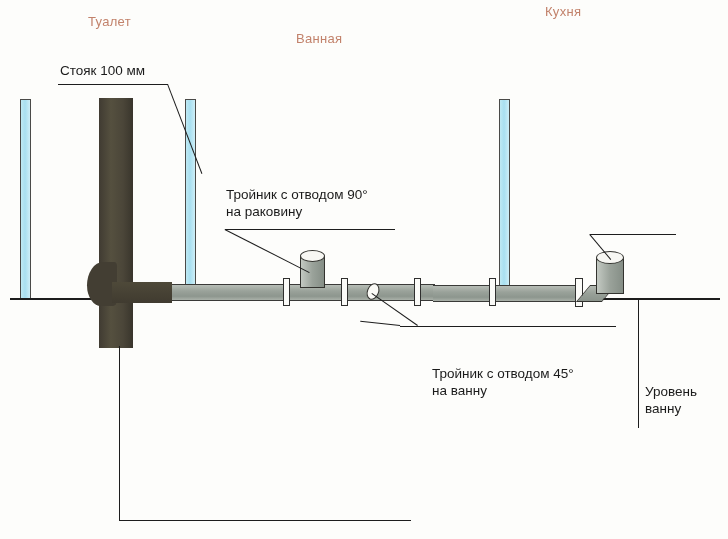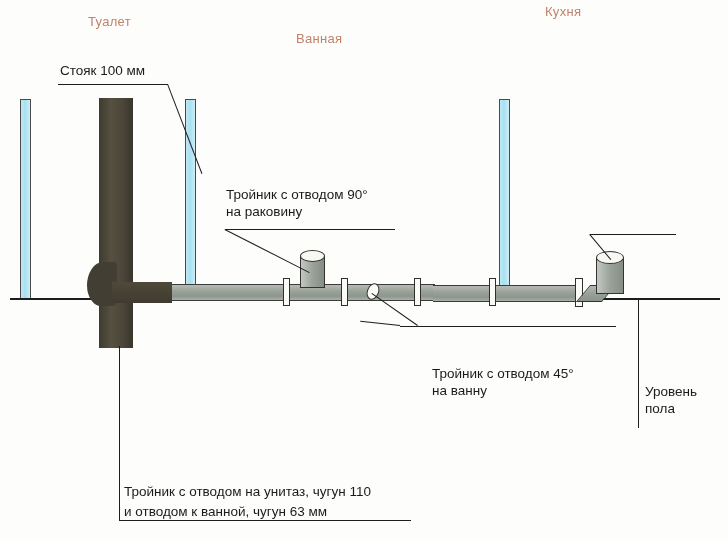--- a/index.html
+++ b/index.html
@@ -188,23 +188,19 @@
   <div class="hline" style="left:400px; top:326px; width:216px;"></div>
   <div class="diag" style="left:400px; top:326px; width:40px; transform:rotate(-174deg);"></div>
   <div class="diag" style="left:372px; top:293px; width:56px; transform:rotate(35deg);"></div>
 
   <div class="hline" style="left:590px; top:234px; width:86px;"></div>
   <div class="diag" style="left:590px; top:234px; width:33px; transform:rotate(50deg);"></div>
 
   <div class="vline" style="left:638px; top:298px; height:130px;"></div>
   <div class="anno" style="left:645px; top:383px;">
     <span>Уровень</span>
-    <span class="l2">пола</span>
+    <span class="l2">ванну</span>
   </div>
 
   <div class="vline" style="left:119px; top:346px; height:174px;"></div>
   <div class="hline" style="left:119px; top:520px; width:292px;"></div>
-  <div class="anno" style="left:124px; top:482px; line-height:1.45;">
-    <span>Тройник с отводом на унитаз, чугун 110</span>
-    <span class="l2">и отводом к ванной, чугун 63 мм</span>
-  </div>
 
 </div>
 
 </body></html>

